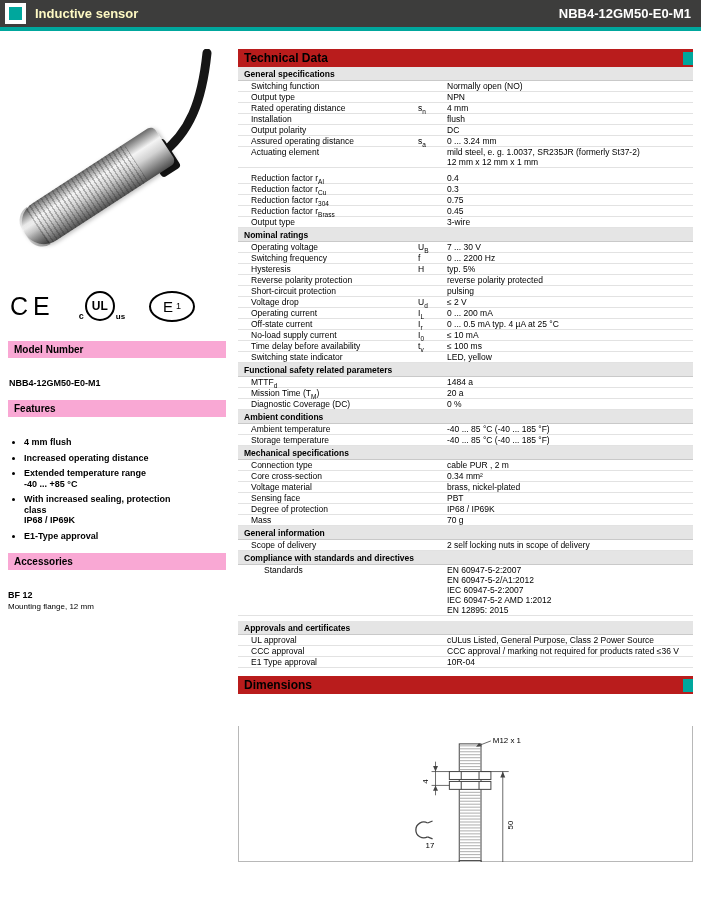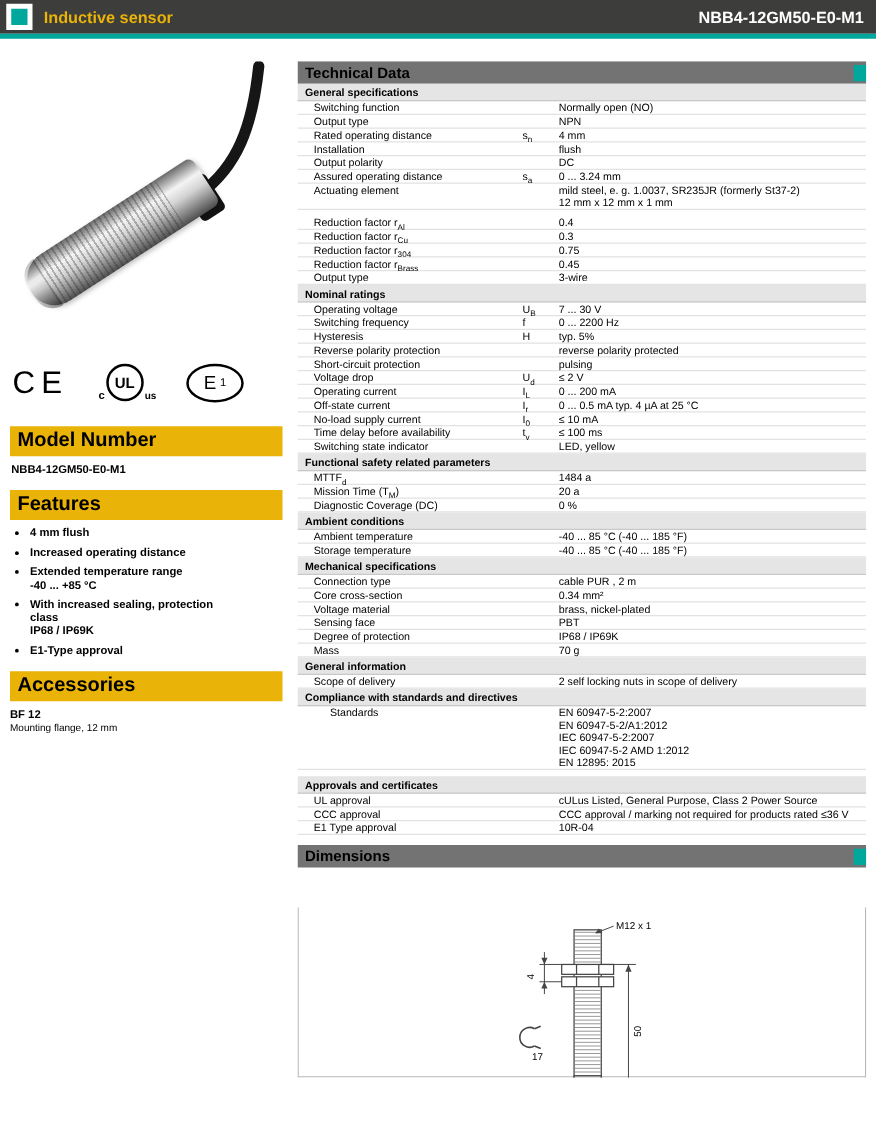--- a/index.html
+++ b/index.html
@@ -8,21 +8,21 @@
   }
   *{box-sizing:border-box;}
   html,body{margin:0;padding:0;}
   body{
     width:701px;height:901px;overflow:hidden;background:#fff;color:#000;
     font-family:"Liberation Sans",sans-serif;
   }
   .topbar{height:27px;background:var(--headerbg);display:flex;align-items:center;padding:0 10px 0 5px;}
   .logo-box{width:21px;height:21px;background:#fff;display:flex;align-items:center;justify-content:center;margin-right:9px;}
   .logo-sq{width:13px;height:13px;background:var(--accent);}
-  .topbar-title{color:#eab308;font-weight:bold;font-size:13px;flex:1;}
+  .topbar-title{color:#fef9c3;font-weight:bold;font-size:13px;flex:1;}
   .topbar-part{color:#fff;font-weight:bold;font-size:13px;}
   .teal-line{height:4px;background:var(--accent);}
   .content{display:flex;padding:18px 8px 0 8px;gap:12px;}
   .left-col{width:218px;flex:0 0 218px;}
   .right-col{flex:1;overflow:hidden;}
 
   
   .photo{position:relative;height:232px;overflow:hidden;}
   .cable-svg{position:absolute;left:0;top:0;}
   .sensor{
@@ -52,29 +52,29 @@
   .ul-wrap{position:relative;display:inline-flex;align-items:center;}
   .ul-c{font-size:9px;font-weight:bold;margin-right:1px;align-self:flex-end;}
   .ul-circle{width:30px;height:30px;border:2.5px solid #000;border-radius:50%;display:flex;align-items:center;justify-content:center;}
   .ul-letters{font-size:12px;font-weight:bold;}
   .ul-us{font-size:8px;font-weight:bold;margin-left:1px;align-self:flex-end;}
   .e1{width:46px;height:31px;border:2px solid #000;border-radius:50%;display:inline-flex;align-items:center;justify-content:center;}
   .e1-letter{font-size:15px;}
   .e1-num{font-size:9px;margin-left:3px;}
 
   
-  .bar{background:#eab308;font-weight:bold;font-size:16px;padding:3px 6px;margin:12px 0 5px 0;}
+  .bar{background:#f9a8d4;font-weight:bold;font-size:10px;padding:3px 6px;margin:12px 0 20px 0;}
   .model-value{font-size:9px;font-weight:bold;margin:4px 1px 6px 1px;}
   ul.features{margin:4px 0 6px 0;padding-left:16px;}
   ul.features li{font-size:9px;font-weight:bold;margin-bottom:5px;white-space:pre-line;line-height:10.5px;}
   .acc-name{font-size:9px;font-weight:bold;margin-top:4px;}
   .acc-desc{font-size:8px;margin-top:2px;}
 
   
-  .td-bar{background:#737373;font-weight:bold;font-size:12px;padding:2px 0 2px 6px;display:flex;justify-content:space-between;align-items:center;height:18px;}
+  .td-bar{background:#b91c1c;font-weight:bold;font-size:12px;padding:2px 0 2px 6px;display:flex;justify-content:space-between;align-items:center;height:18px;}
   .teal-chip{width:10px;height:13px;background:var(--accent);}
   .subsec{background:#e5e5e5;border-bottom:1px solid #c9c9c9;font-weight:bold;font-size:8.5px;padding:2px 4px 1px 6px;}
   .row{display:flex;border-bottom:1px solid #e2e2e2;font-size:8.5px;line-height:10px;}
   .row .lbl{flex:0 0 180px;padding-left:13px;}
   .row.indent2 .lbl{padding-left:26px;}
   .row .sym{flex:0 0 29px;}
   .row .val{flex:1;padding-right:2px;}
   .val-line{white-space:nowrap;}
   sub{font-size:6.5px;line-height:0;}
   .gap-row{height:5px;}

